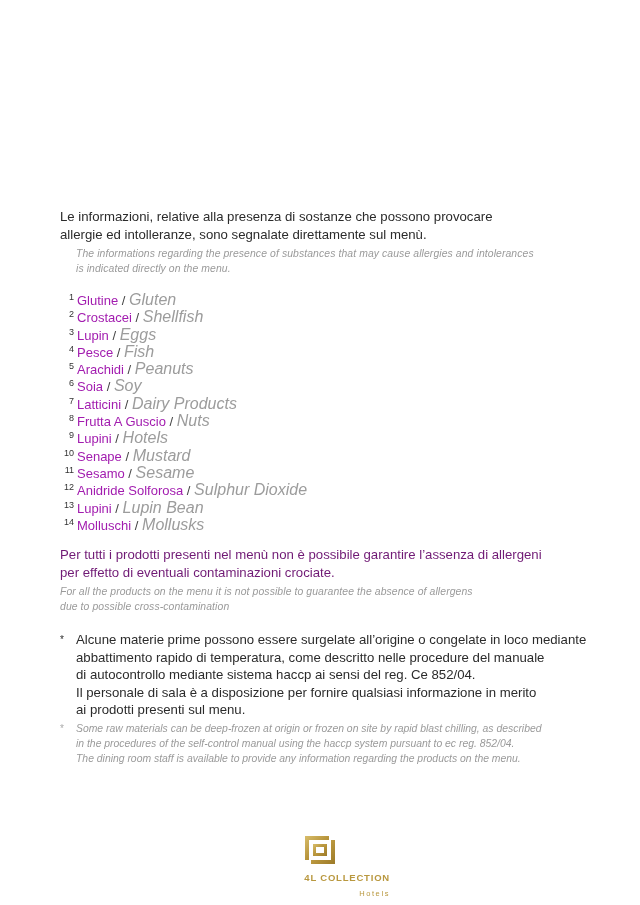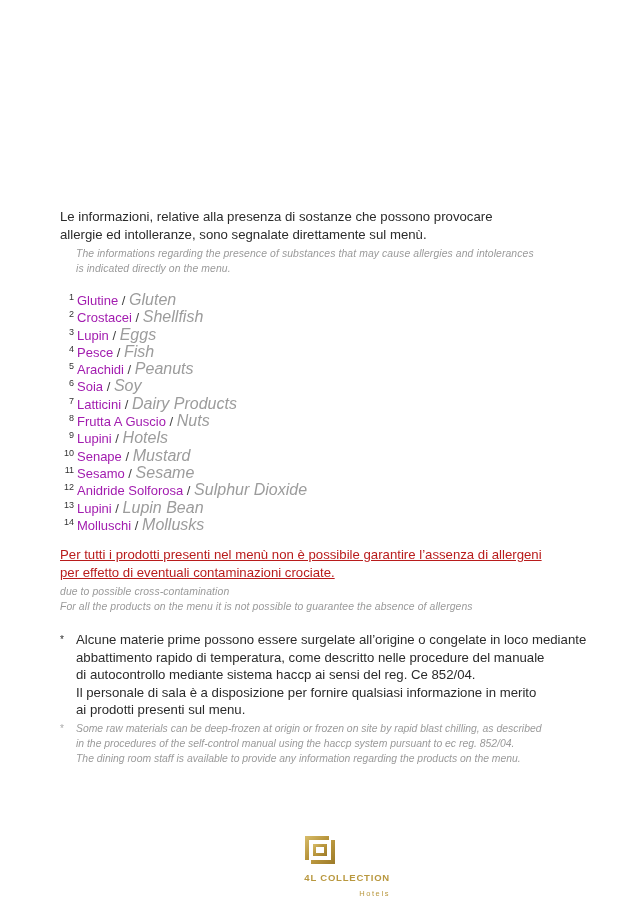--- a/index.html
+++ b/index.html
@@ -14,21 +14,21 @@
       font-size: 10.4px; line-height: 14.5px; color: #9a9a9a; font-style: italic; letter-spacing: 0.1px; }
     .en-1 { top: 247px; margin-left: 16px; }
     .allergens { position: absolute; left: 56px; top: 291px; width: 320px; margin: 0; padding: 0; list-style: none; }
     .allergens li { height: 17.3px; line-height: 17.3px; font-size: 13px; white-space: nowrap; }
     .allergens .num { display: inline-block; width: 18px; text-align: right; font-size: 9px;
       vertical-align: top; line-height: 12px; color: #333; margin-right: 3px; }
     .allergens .it { color: #a21caf; }
     .allergens .sep { color: #444; }
     .allergens .en { color: #9c9c9c; font-style: italic; font-size: 16px; }
     .it-2 { position: absolute; left: 60px; top: 546px; width: 540px;
-      font-size: 13.2px; line-height: 17.5px; color: #b91c1c; text-decoration: underline; }
+      font-size: 13.2px; line-height: 17.5px; color: #701a75; }
     .en-2 { top: 585px; }
     .note-it { position: absolute; left: 60px; top: 631px; width: 540px;
       font-size: 13.2px; line-height: 17.5px; color: #2b2b2b; }
     .note-it .star, .note-en .star { position: absolute; left: 0; top: 0; font-size: 10px; }
     .note-it .body, .note-en .body { margin-left: 16px; }
     .note-en { position: absolute; left: 60px; top: 721px; width: 560px;
       font-size: 10.4px; line-height: 15px; color: #9a9a9a; font-style: italic; }
     .note-en .star { color: #aaa; font-style: normal; }
     .line { display: block; white-space: nowrap; }
     .logo { position: absolute; left: 250px; top: 834px; width: 140px; text-align: right; }
@@ -66,22 +66,22 @@
       <li><span class="num">12</span><span class="it">Anidride Solforosa</span> <span class="sep">/</span> <span class="en">Sulphur Dioxide</span></li>
       <li><span class="num">13</span><span class="it">Lupini</span> <span class="sep">/</span> <span class="en">Lupin Bean</span></li>
       <li><span class="num">14</span><span class="it">Molluschi</span> <span class="sep">/</span> <span class="en">Mollusks</span></li>
     </ul>
 
   <div class="it-2">
     <span class="line">Per tutti i prodotti presenti nel menù non è possibile garantire l’assenza di allergeni</span>
     <span class="line">per effetto di eventuali contaminazioni crociate.</span>
   </div>
   <div class="en-sub en-2">
+    <span class="line">For all the products on the menu it is not possible to guarantee the absence of allergens</span>
     <span class="line">due to possible cross-contamination</span>
-    <span class="line">For all the products on the menu it is not possible to guarantee the absence of allergens</span>
   </div>
 
   <div class="note-it">
     <span class="star">*</span>
     <div class="body">
       <span class="line">Alcune materie prime possono essere surgelate all’origine o congelate in loco mediante</span>
       <span class="line">abbattimento rapido di temperatura, come descritto nelle procedure del manuale</span>
       <span class="line">di autocontrollo mediante sistema haccp ai sensi del reg. Ce 852/04.</span>
       <span class="line">Il personale di sala è a disposizione per fornire qualsiasi informazione in merito</span>
       <span class="line">ai prodotti presenti sul menu.</span>

